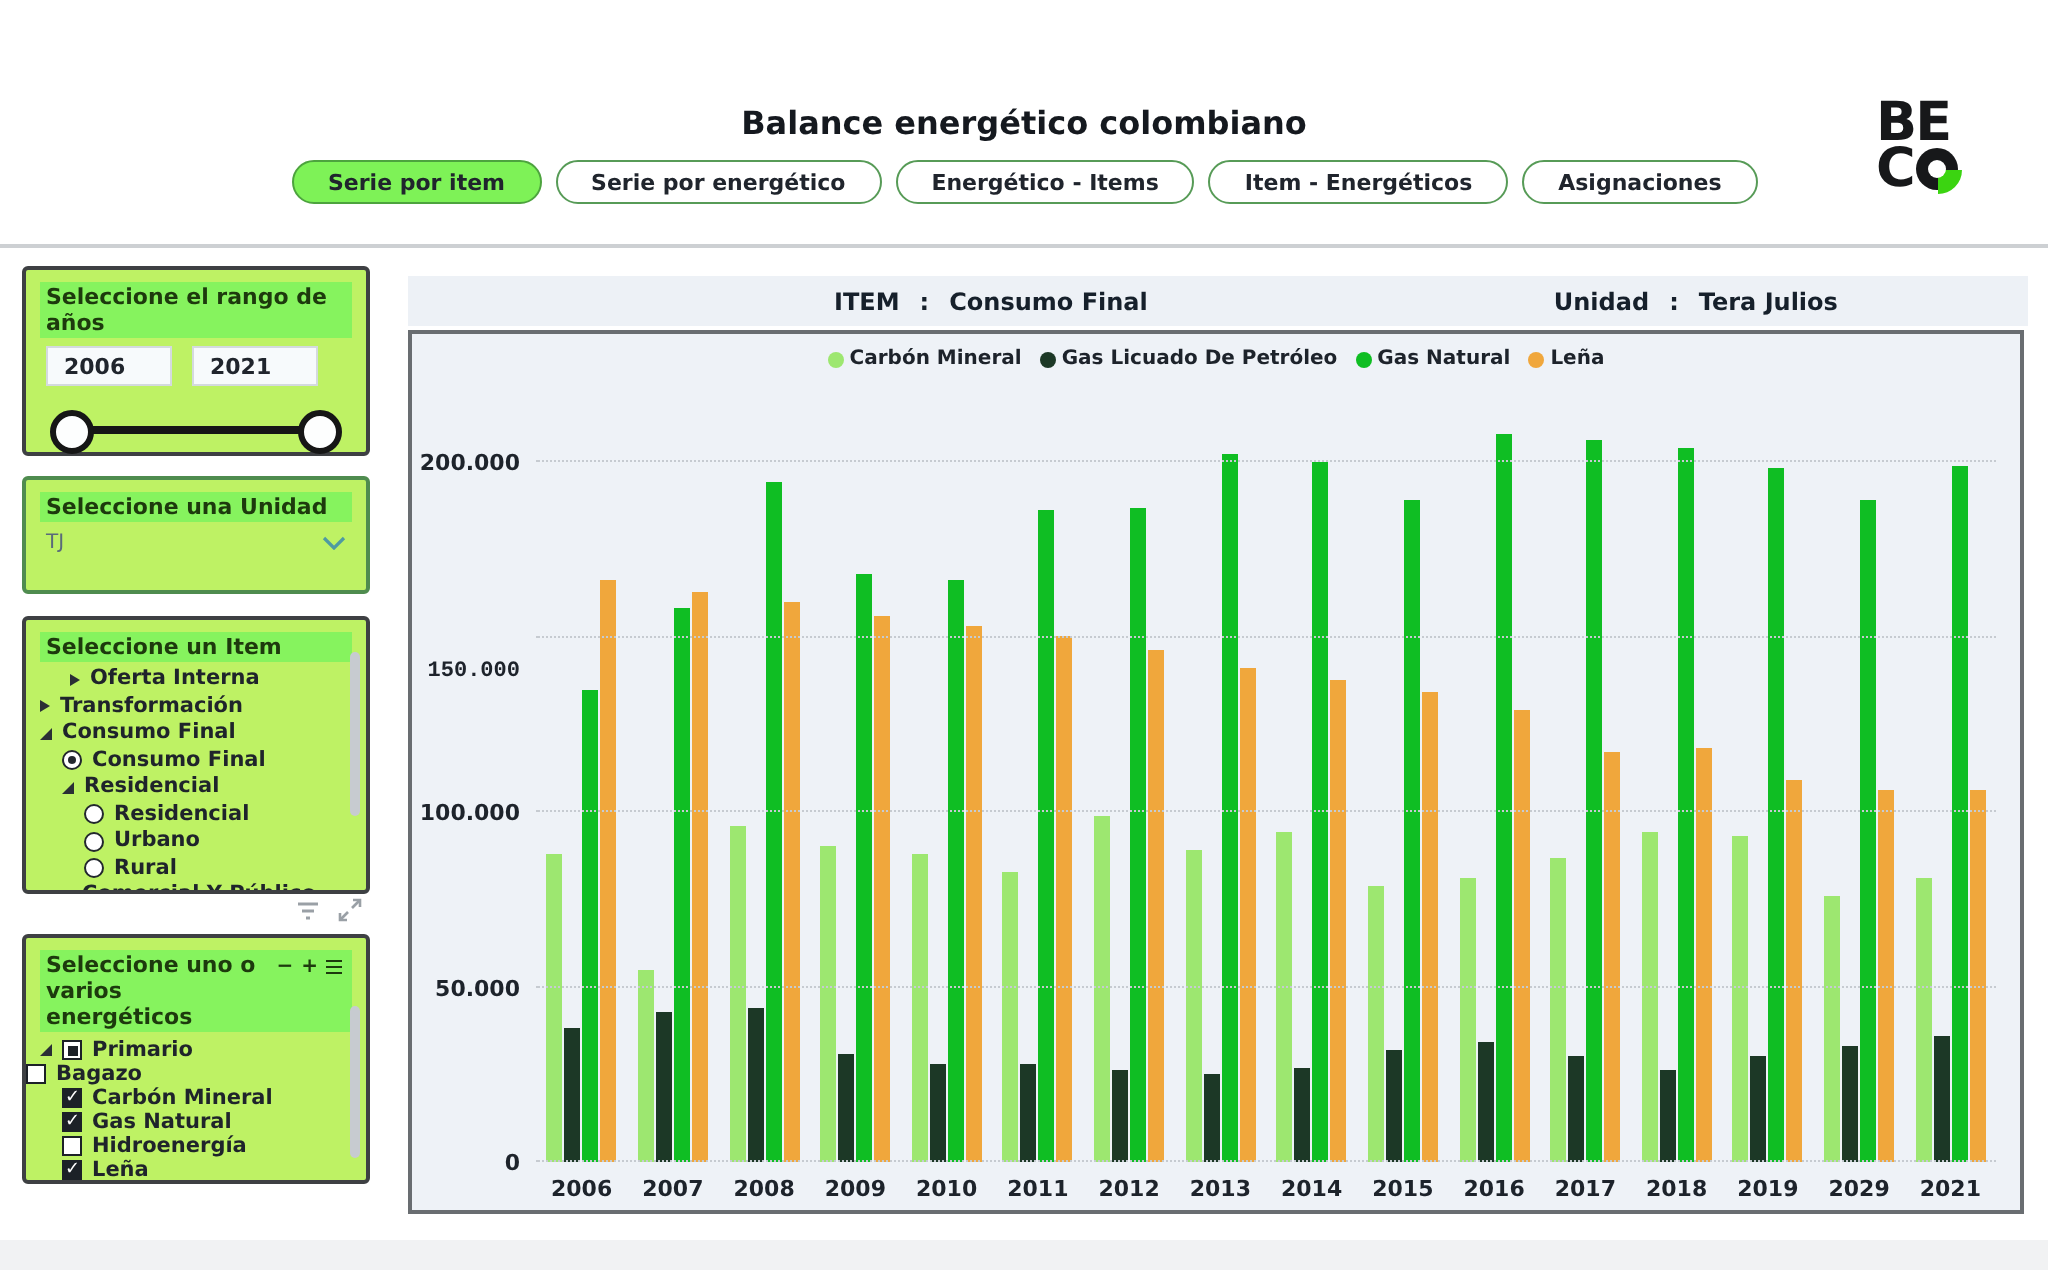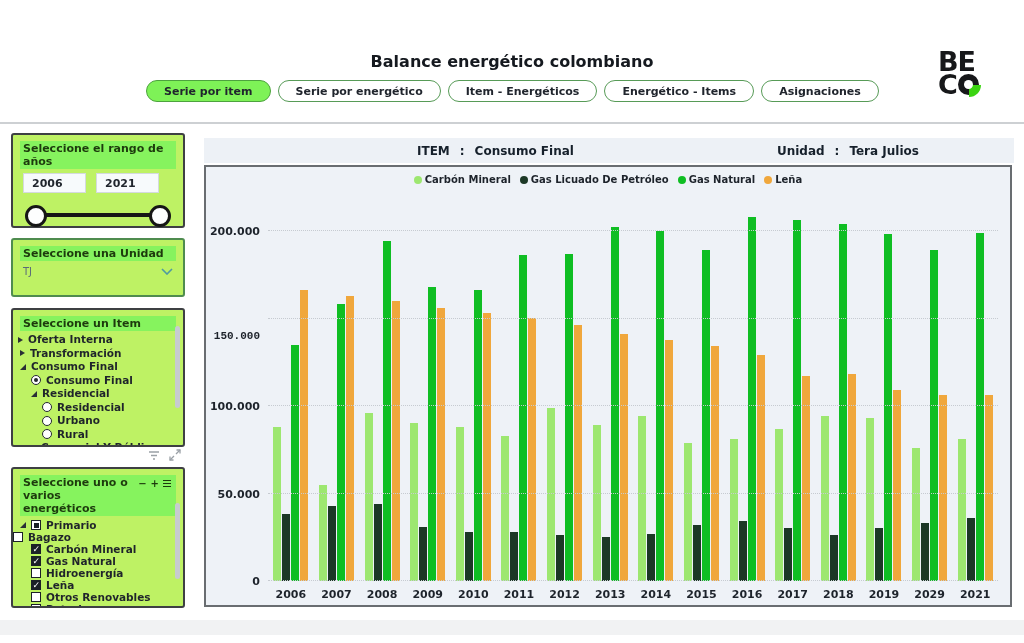--- a/index.html
+++ b/index.html
@@ -66,21 +66,21 @@
   .tri-d{width:0;height:0;border-bottom:6px solid #2a2f35;border-left:6px solid transparent;flex:none;}
   .radio{width:8px;height:8px;border:1.8px solid #23282e;border-radius:50%;background:#fff;flex:none;
          display:flex;align-items:center;justify-content:center;}
   .radio.sel .dot{width:4px;height:4px;border-radius:50%;background:#23282e;}
   .vscroll{position:absolute;right:3px;width:5px;border-radius:3px;background:#c7cbd0;}
 
   .panel-tools{position:absolute;left:11px;top:449px;width:170px;display:flex;justify-content:flex-end;
                gap:9px;align-items:center;}
   .panel-tools svg{display:block;}
 
-  .p4{top:467px;height:141px;overflow:hidden;}
+  .p4{top:467px;height:125px;overflow:hidden;}
   .p4-head{display:flex;justify-content:space-between;align-items:flex-start;}
   .p4-tools{display:flex;gap:4px;align-items:center;font-size:10px;font-weight:bold;color:#1d3a0d;
             padding:1px 2px 0 0;}
   .grid-glyph{display:inline-block;width:8px;height:7px;
               background:repeating-linear-gradient(0deg,#1d3a0d 0 1px,transparent 1px 3px);}
   .chk-row{display:flex;align-items:center;gap:5px;font-size:10.5px;font-weight:bold;color:#1f242b;
            line-height:12px;height:12px;cursor:pointer;white-space:nowrap;}
   .chk{width:8px;height:8px;box-sizing:content-box;border:1.8px solid #1c2127;background:#fff;flex:none;
        position:relative;}
   .chk.checked{background:#1c2127;}
@@ -115,22 +115,22 @@
 <body>
 
 <div class="screen">
 
 
   <div class="main-title">Balance energético colombiano</div>
 
   <div class="tab-bar">
       <div class="tab active">Serie por item</div>
       <div class="tab">Serie por energético</div>
+      <div class="tab">Energético - Items</div>
       <div class="tab">Item - Energéticos</div>
-      <div class="tab">Energético - Items</div>
       <div class="tab">Asignaciones</div>
     </div>
 
   <div class="beco">
     <div class="beco-row">
         <span>BE</span>
       </div>
     <div class="beco-row">
       <span>C</span>
       <span class="beco-o">
@@ -161,21 +161,21 @@
       <span>TJ</span>
       <svg width="12" height="7" viewBox="0 0 12 7">
         <polyline points="1,1 6,6 11,1" fill="none" stroke="#4f9aa2" stroke-width="1.6"></polyline>
       </svg>
     </div>
   </div>
 
   <div class="panel p3">
     <span class="panel-title tight">Seleccione un Item</span>
     <div style="margin-top:2px;">
-        <div class="tree-row" style="padding-left: 5px; align-items: center;">
+        <div class="tree-row" style="padding-left: 22px; align-items: center;">
           <span class="tri-r"></span>
           <span class="tree-label">Oferta Interna</span>
         </div>
         <div class="tree-row" style="padding-left: 7px;">
           <span class="tri-r"></span>
           <span class="tree-label">Transformación</span>
         </div>
         <div class="tree-row" style="padding-left: 7px;">
           <span class="tri-d"></span>
           <span class="tree-label">Consumo Final</span>

